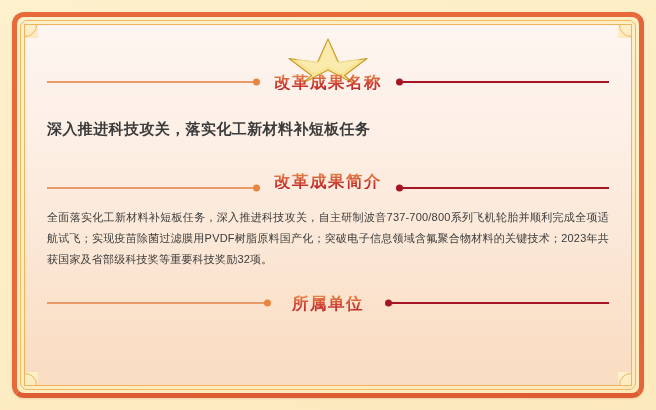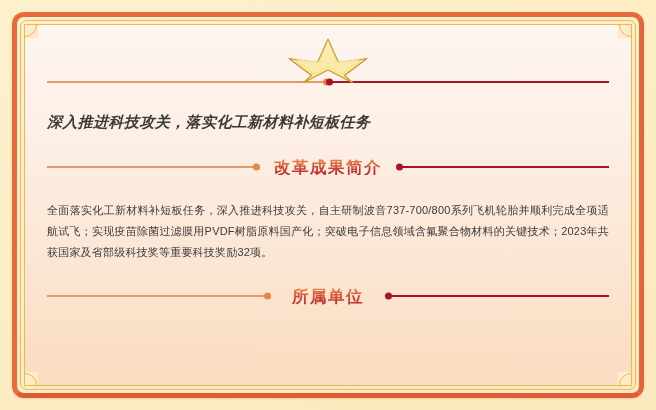--- a/index.html
+++ b/index.html
@@ -148,40 +148,39 @@
     transform: translateX(-50%);
     top: -30px;
     width: 84px;
     height: 46px;
     z-index: 1;
     pointer-events: none;
   }
 
   
   .result-name {
-    margin-top: 14px;
+    margin-top: 21px;
     font-size: 15px;
     font-weight: bold;
     color: #3b3b3b;
     letter-spacing: .4px;
     line-height: 1.4;
-    font-style: italic;
   }
 
   .brief-body {
     margin-top: 18px;
     font-size: 11px;
     color: #3b3b3b;
     line-height: 1.92;
     letter-spacing: .2px;
     text-align: justify;
   }
 
   .spacer-head-1 { margin-top: 42px; }
-  .spacer-head-2 { margin-top: 20px; }
+  .spacer-head-2 { margin-top: 20px; align-items: flex-end; }
   .spacer-head-3 { margin-top: 18px; gap: 7px; }
 </style>
 </head>
 <body>
 
 <div class="page">
 
   <div class="frame-outer"></div>
   <div class="frame-gold"></div>
 
@@ -201,20 +200,21 @@
       <div class="section-head spacer-head-1">
         <div class="star-wrap">
           <svg viewBox="0 0 84 46" width="84" height="46" aria-hidden="true">
             <polygon points="42,2 52.5,25.5 81,21.5 58.5,38.5 67,46 42,33 17,46 25.5,38.5 3,21.5 31.5,25.5" fill="#f8e493" stroke="#c8982b" stroke-width="1.1" stroke-linejoin="round"></polygon>
             <polygon points="42,4 50,25 74,22 56,36 42,30 28,36 10,22 34,25" fill="#fbeeb6" opacity="0.75"></polygon>
           </svg>
         </div>
         <div class="rule left">
           <span class="dot"></span>
         </div>
+        <div class="section-title">改革成果名称</div>
         <div class="rule right">
           <span class="dot"></span>
         </div>
       </div>
 
       <div class="result-name">深入推进科技攻关，落实化工新材料补短板任务</div>
 
       <div class="section-head spacer-head-2">
         <div class="rule left">
           <span class="dot"></span>

